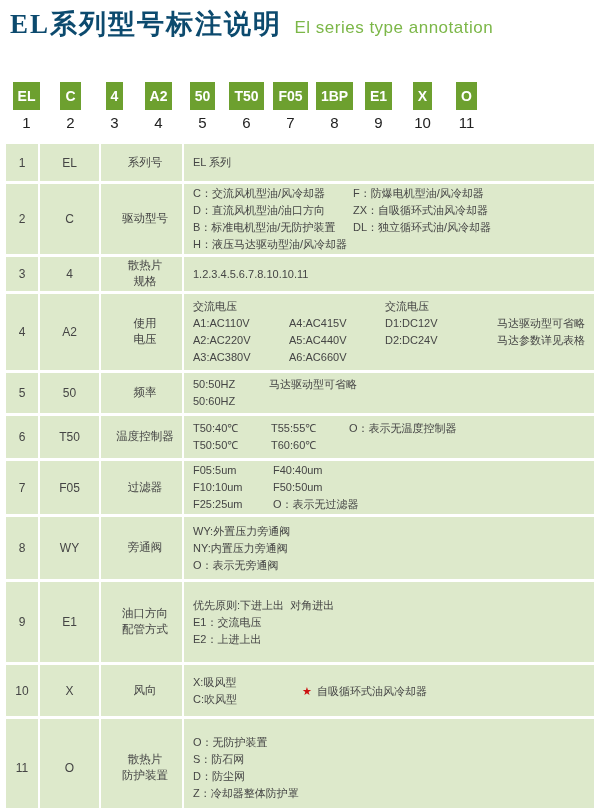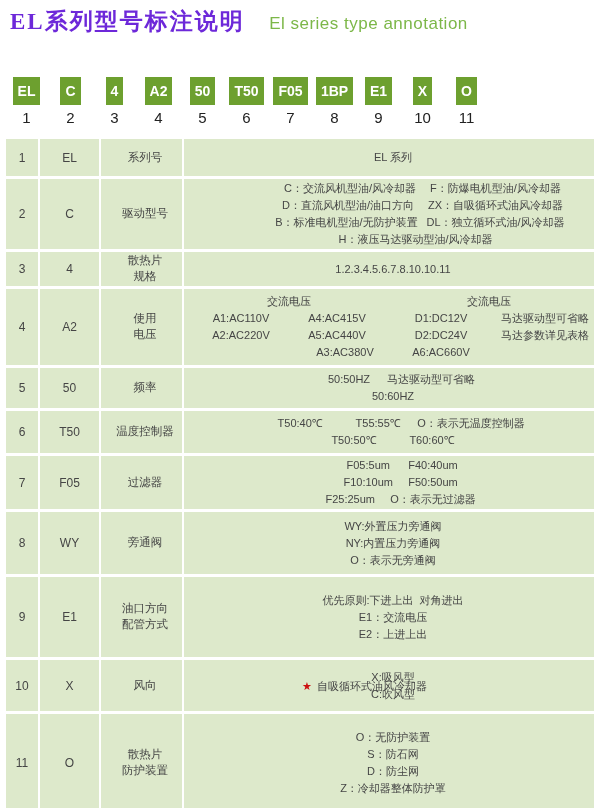--- a/index.html
+++ b/index.html
@@ -2,44 +2,44 @@
 <html><head>
 <meta charset="utf-8">
 <style>
   html,body{margin:0;padding:0;background:#ffffff;}
   body{width:600px;height:808px;overflow:hidden;font-family:"Liberation Sans",sans-serif;}
   .page{position:relative;width:600px;height:808px;background:#fff;}
 
   
   .title-wrap{padding:6px 0 0 10px;white-space:nowrap;}
   .title-zh{font-family:"Liberation Serif","DejaVu Serif",serif;font-weight:bold;
-            font-size:23px;color:#6d28d9;letter-spacing:2px;}
+            font-size:27px;color:#0c4a6e;letter-spacing:2px;}
   .title-en{font-family:"Liberation Sans",sans-serif;font-size:17px;color:#7cb748;
-            margin-left:20px;letter-spacing:0.5px;}
+            margin-left:8px;letter-spacing:0.5px;}
 
   
   .codes{display:flex;gap:15px;margin:40px 0 0 12px;}
   .code-item{width:29px;display:flex;flex-direction:column;align-items:center;}
   .code-box{background:#6da02f;color:#ffffff;font-size:14px;font-weight:bold;
             height:28px;line-height:28px;padding:0 5px;white-space:nowrap;
             text-align:center;}
   .code-num{margin-top:4px;font-size:15px;color:#222222;}
 
   
   table.spec{border-collapse:separate;border-spacing:2px 3px;table-layout:fixed;
              width:592px;margin:10px 0 0 4px;}
   td{background:#dde9cb;color:#454545;vertical-align:middle;}
   .c-num{width:30px;text-align:center;font-size:12px;}
   .c-code{width:57px;text-align:center;font-size:12px;}
   .c-label{width:72px;text-align:center;font-size:11.5px;white-space:pre-line;line-height:1.35;padding-left:8px;}
   .c-desc{padding-left:9px;font-size:11px;line-height:17px;position:relative;}
-  .line{white-space:nowrap;text-align:center;}
+  .line{white-space:nowrap;}
   .seg{display:inline-block;white-space:pre-wrap;vertical-align:top;}
 
-  .r2 .seg:first-child{min-width:160px;margin-left:45px;}
+  .r2 .seg:first-child{min-width:160px;}
   .r4 .seg{min-width:96px;}
   .r4 .seg:nth-child(3){min-width:112px;}
   .r5 .seg:first-child{min-width:76px;}
   .r6 .seg{min-width:78px;}
   .r7 .seg:first-child{min-width:80px;}
 
   .hr1{height:37px}.hr2{height:62px}.hr3{height:34px}.hr4{height:76px}
   .hr5{height:40px}.hr6{height:42px}.hr7{height:51px}.hr8{height:62px}
   .hr9{height:80px}.hr10{height:51px}.hr11{height:98px}
 

